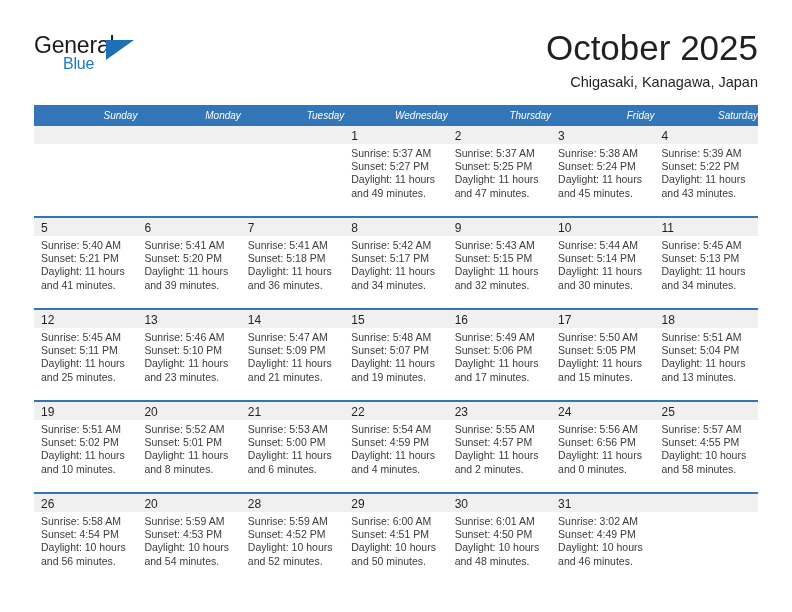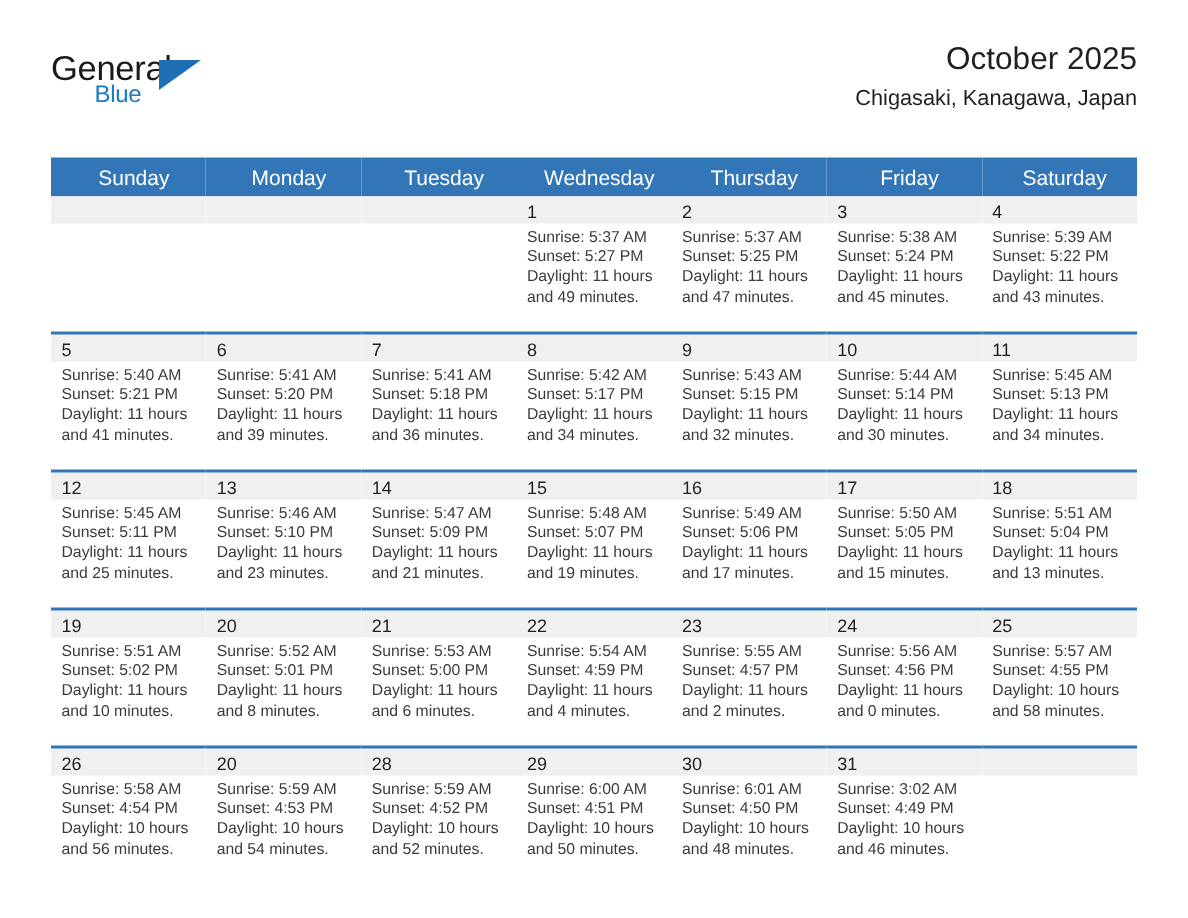--- a/index.html
+++ b/index.html
@@ -66,21 +66,21 @@
     line-height: 1;
   }
 
   .title-wrap {
     position: absolute;
     right: 0;
     top: 0;
     text-align: right;
   }
   .cal-title {
-    font-size: 21px;
+    font-size: 35px;
     color: #231f20;
     line-height: 1.15;
     white-space: nowrap;
   }
   .cal-subtitle {
     font-size: 14.5px;
     color: #231f20;
     margin-top: 6px;
     line-height: 1.15;
     white-space: nowrap;
@@ -92,26 +92,27 @@
     position: absolute;
     left: 34px;
     top: 105px;
     width: 724px;
     border-collapse: collapse;
     table-layout: fixed;
   }
   .calendar th {
     background: #3276b8;
     color: #ffffff;
-    font-size: 14px;
+    font-size: 10px;
     font-weight: normal;
-    text-align: center;
+    text-align: right;
     padding: 5px 0 5px 7px;
     height: 19px;
     box-sizing: border-box;
+    font-style: italic;
   }
   .calendar td {
     vertical-align: top;
     padding: 0;
     border-top: 2px solid #3276b8;
     width: 103.42px;
     height: 90px;
     background: #ffffff;
   }
   .calendar tr.week:first-child td {
@@ -411,21 +412,21 @@
               <div>Sunrise: 5:55 AM</div>
               <div>Sunset: 4:57 PM</div>
               <div>Daylight: 11 hours</div>
               <div>and 2 minutes.</div>
             </div>
           </td>
           <td class="day-cell">
             <div class="daynum">24</div>
             <div class="info">
               <div>Sunrise: 5:56 AM</div>
-              <div>Sunset: 4:56 PM</div>
+              <div>Sunset: 6:56 PM</div>
               <div>Daylight: 11 hours</div>
               <div>and 0 minutes.</div>
             </div>
           </td>
           <td class="day-cell">
             <div class="daynum">25</div>
             <div class="info">
               <div>Sunrise: 5:57 AM</div>
               <div>Sunset: 4:55 PM</div>
               <div>Daylight: 10 hours</div>

